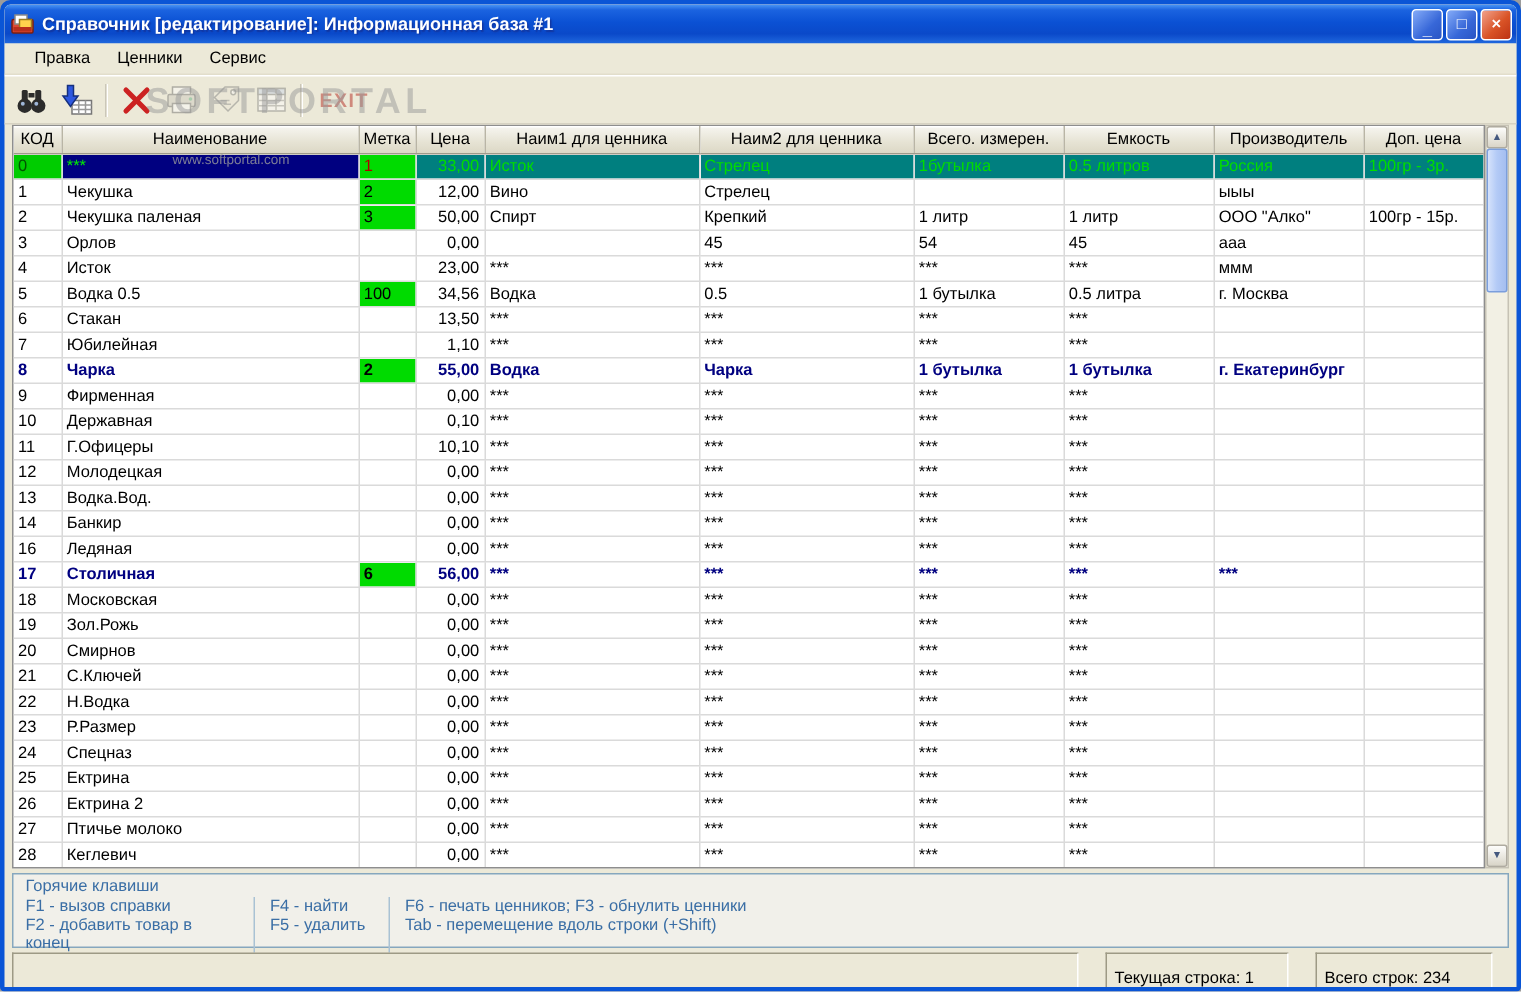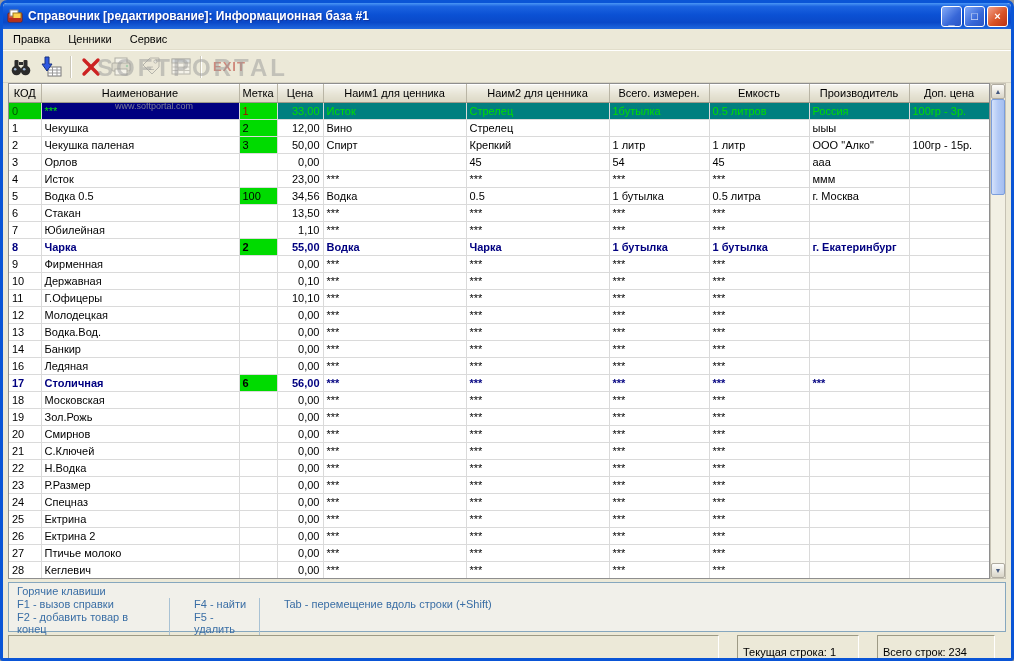--- a/index.html
+++ b/index.html
@@ -32,21 +32,21 @@
     display:flex; align-items:center; justify-content:center;
     color:#fff; font-size:11px; font-weight:bold; cursor:default;
   }
   .wbtn.min, .wbtn.max { background:linear-gradient(135deg,#84ABF8 0%,#3767D8 60%,#2A55C4 100%); }
   .wbtn.close { background:linear-gradient(135deg,#F2A38D 0%,#D95326 55%,#BC3213 100%); }
   .wbtn.min i { font-style:normal; line-height:8px; margin-top:8px; }
   .wbtn i { font-style:normal; }
 
   
   .menubar {
-    height:21px; display:flex; align-items:center; padding-left:1px;
+    height:21px; display:flex; align-items:center; padding-left:11px;
     background:#ECE9D8; font-size:11px; color:#000;
     border-bottom:1px solid #E2DECB;
   }
   .menu-item { padding:2px 9px; }
 
   
   .toolbar {
     position:relative; height:33px; background:#ECE9D8;
     border-top:1px solid #FFFFFF; border-bottom:1px solid #D6D2C2;
     display:flex; align-items:center; padding:0 4px; gap:2px;
@@ -115,21 +115,21 @@
   .hotkeys {
     margin:3px 5px 0 5px; height:50px;
     background:#F1F0EA; border:1px solid #86A7BE;
     padding:2px 8px; color:#3A6EA5; font-size:11px;
   }
   .hk-title { margin-bottom:1px; }
   .hk-grid { display:flex; }
   .hk-col { display:flex; flex-direction:column; gap:1px; padding-right:10px; }
   .hk-col.c1 { width:152px; }
   .hk-col.c2 { width:90px; }
-  .hk-col.sep { border-left:1px solid #A9C2D4; padding-left:24px; }
+  .hk-col.sep { border-left:1px solid #A9C2D4; padding-left:10px; }
 
   
   .statusbar {
     margin:3px 16px 0 5px; height:34px; display:flex; gap:18px; font-size:11px; color:#000;
   }
   .sb-panel {
     border:1px solid; border-color:#9D9A85 #FFFFFF #FFFFFF #9D9A85;
     display:flex; align-items:center; padding:0 5px; white-space:nowrap; overflow:hidden;
   }
   .sb-panel.spacer { flex:1 1 auto; }
@@ -621,20 +621,21 @@
     <div class="hk-grid">
       <div class="hk-col c1">
         <div>F1 - вызов справки</div>
         <div>F2 - добавить товар в конец</div>
       </div>
       <div class="hk-col c2 sep">
         <div>F4 - найти</div>
         <div>F5 - удалить</div>
       </div>
       <div class="hk-col c3 sep">
+        <div>F6 - печать ценников;   F3 - обнулить ценники</div>
         <div>Tab - перемещение вдоль строки (+Shift)</div>
       </div>
     </div>
   </div>
 
   <div class="statusbar">
     <div class="sb-panel spacer"></div>
     <div class="sb-panel p1">Текущая строка: 1</div>
     <div class="sb-panel p2">Всего строк: 234</div>
   </div>

